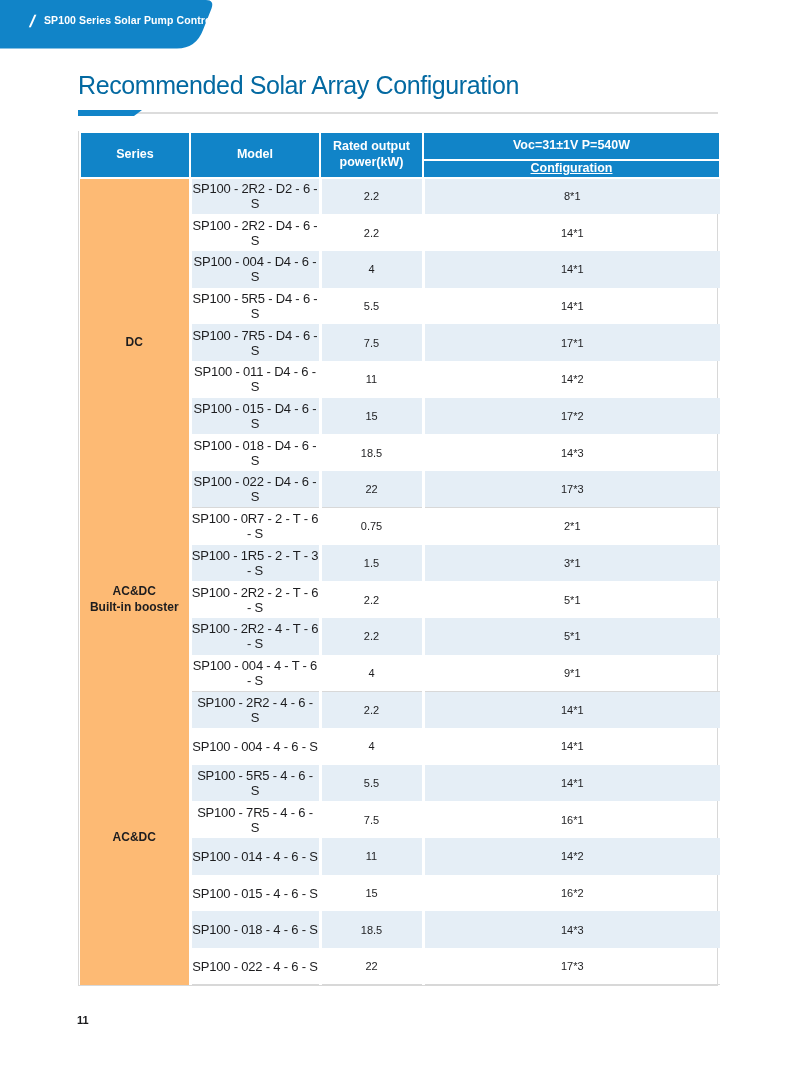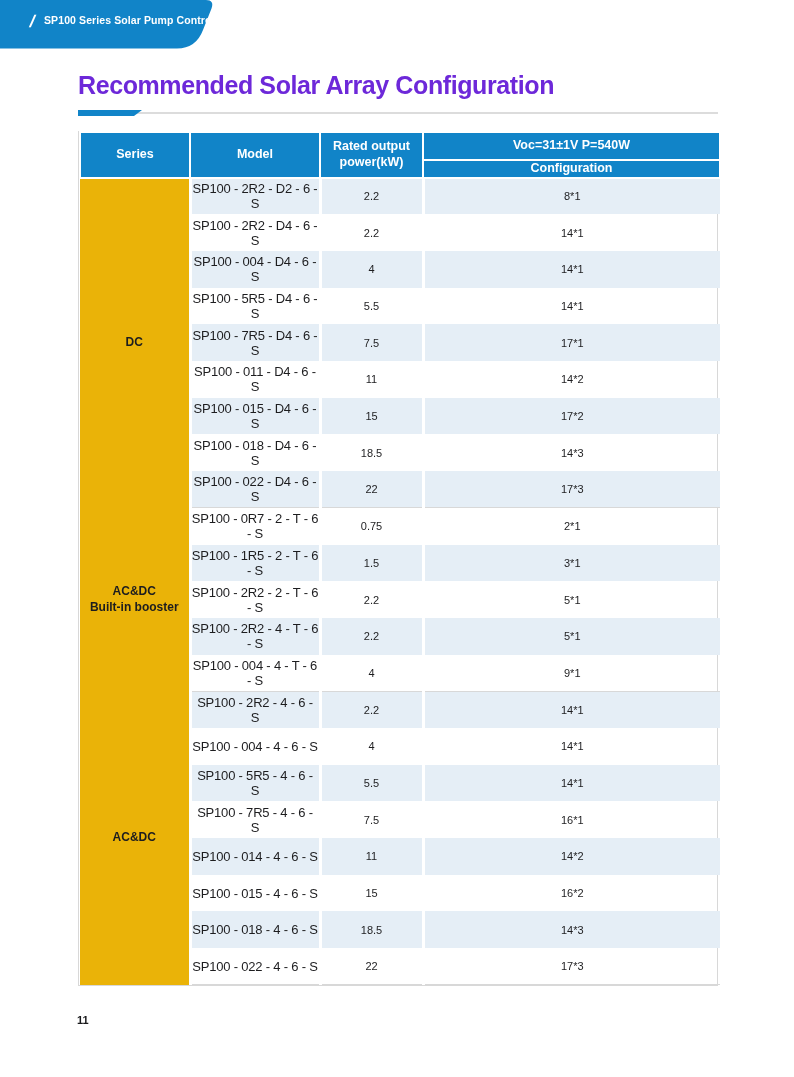--- a/index.html
+++ b/index.html
@@ -14,39 +14,39 @@
 
   
   .badge{position:absolute;top:0;left:0;width:222px;height:49px;}
   .badge svg{position:absolute;top:0;left:0;}
   .badge .slash{position:absolute;left:30px;top:13px;color:#fff;font-weight:700;
     font-size:17px;line-height:17px;transform:skewX(-14deg);}
   .badge .badge-text{position:absolute;left:44px;top:0;height:40px;display:flex;align-items:center;
     color:#fff;font-size:10.5px;font-weight:700;letter-spacing:0.1px;white-space:nowrap;}
 
   
-  .page-title{position:absolute;left:78px;top:71px;font-size:25px;font-weight:700;
-    letter-spacing:-0.4px;color:#6d28d9;white-space:nowrap;}
+  .page-title{position:absolute;left:78px;top:71px;font-size:25px;font-weight:400;
+    letter-spacing:-0.4px;color:#0369a1;white-space:nowrap;}
   .title-rule{position:absolute;left:78px;top:110px;width:640px;height:7px;}
   .title-rule .rule-gray{position:absolute;left:0;right:0;top:2px;height:2px;background:#dcdcdc;}
   .title-rule .rule-blue{position:absolute;left:0;top:0;width:64px;height:6px;background:var(--accent);
     clip-path:polygon(0 0,100% 0,calc(100% - 8px) 100%,0 100%);}
 
   
   .table-wrap{position:absolute;left:78px;top:131px;width:640px;
     border:1px solid var(--bordgray);border-top:none;}
   table{border-collapse:collapse;table-layout:fixed;width:100%;}
   col.c-series{width:110px;} col.c-model{width:130px;} col.c-power{width:103px;} col.c-config{width:297px;}
   th{background:var(--accent);color:#fff;font-size:12.5px;font-weight:700;
     text-align:center;vertical-align:middle;border:2px solid #fff;line-height:1.25;}
-  th.h-voc{height:28px;} th.h-config{height:14px;}
+  th.h-voc{height:28px;} th.h-config{height:14px;text-decoration:underline;}
   td{font-size:11px;text-align:center;vertical-align:middle;height:36.7px;color:#1d1d1f;}
   td.model{font-size:13px;letter-spacing:-0.2px;}
   td.model,td.power,td.config{border-left:3px solid #fff;}
-  td.series{background:#eab308;font-weight:700;font-size:12px;line-height:1.3;
+  td.series{background:#fdba74;font-weight:700;font-size:12px;line-height:1.3;
     border-right:1px solid #dfe2e6;}
   tr.alt td.model,tr.alt td.power,tr.alt td.config{background:var(--alt);}
   tr.group-end td{border-bottom:1px solid var(--bordgray);}
 
   .page-number{position:absolute;left:77px;top:1014px;font-size:11px;font-weight:700;color:#1a1a1c;}
 </style>
 </head>
 <body>
 
 <div class="page">
@@ -140,21 +140,21 @@
           <tr>
             <td class="series" rowspan="5">
               <div>AC&amp;DC</div>
               <div>Built-in booster</div>
             </td>
             <td class="model">SP100 - 0R7 - 2 - T - 6 - S</td>
             <td class="power">0.75</td>
             <td class="config">2*1</td>
           </tr>
           <tr class="alt">
-            <td class="model">SP100 - 1R5 - 2 - T - 6 - S</td>
+            <td class="model">SP100 - 1R5 - 2 - T - 3 - S</td>
             <td class="power">1.5</td>
             <td class="config">3*1</td>
           </tr>
           <tr>
             <td class="model">SP100 - 2R2 - 2 - T - 6 - S</td>
             <td class="power">2.2</td>
             <td class="config">5*1</td>
           </tr>
           <tr class="alt">
             <td class="model">SP100 - 2R2 - 4 - T - 6 - S</td>

